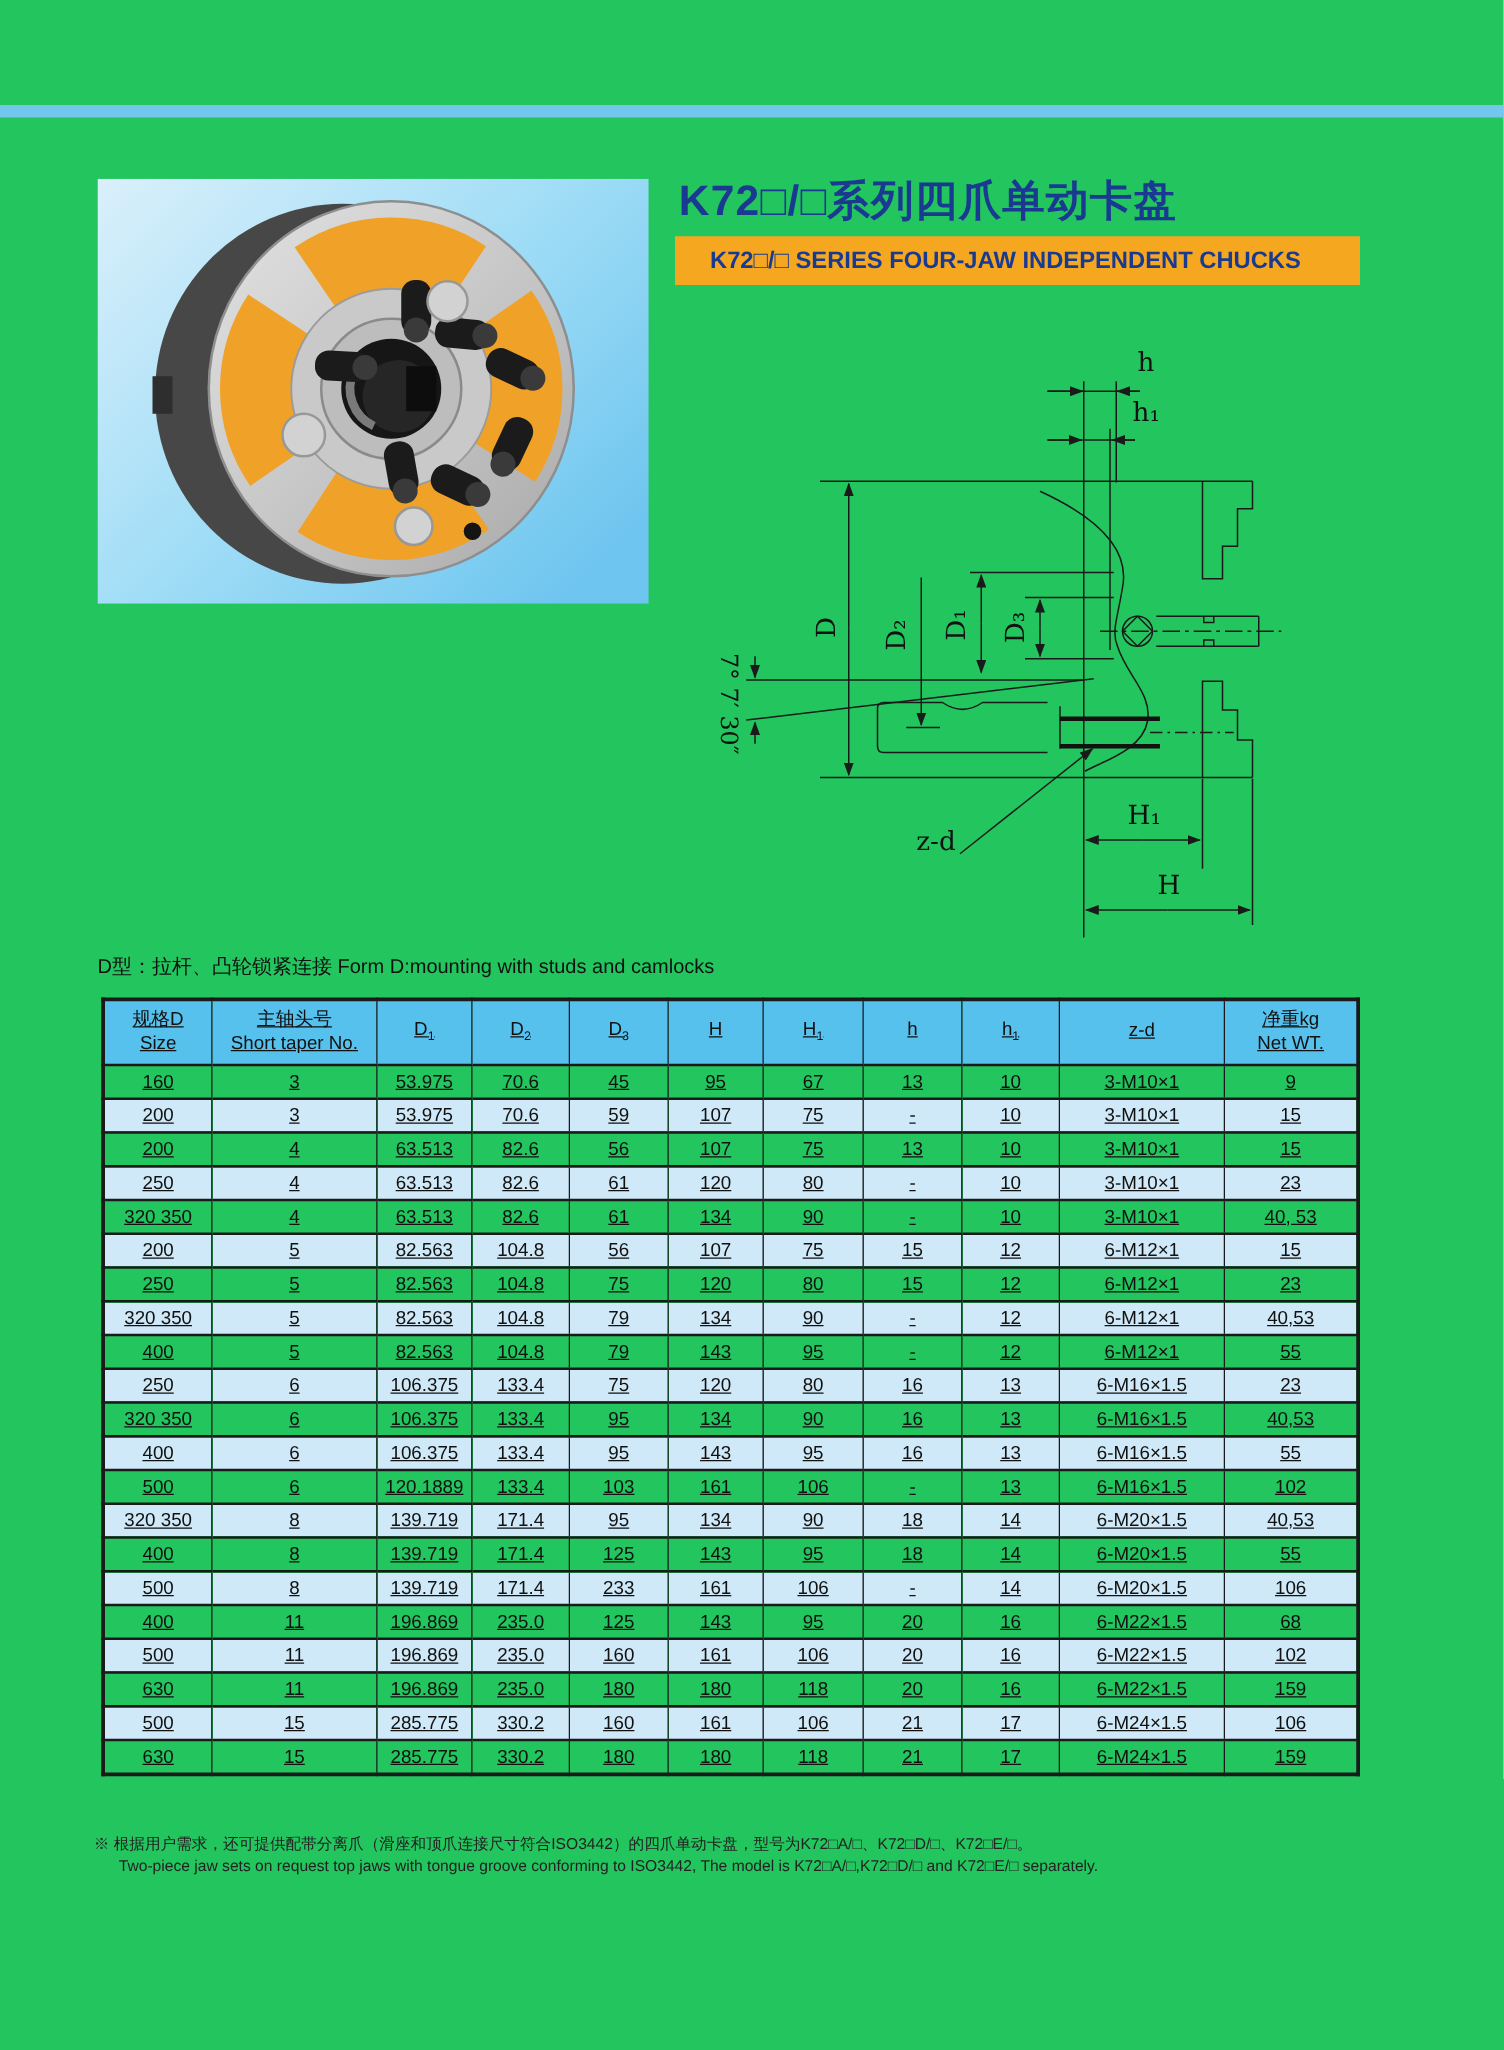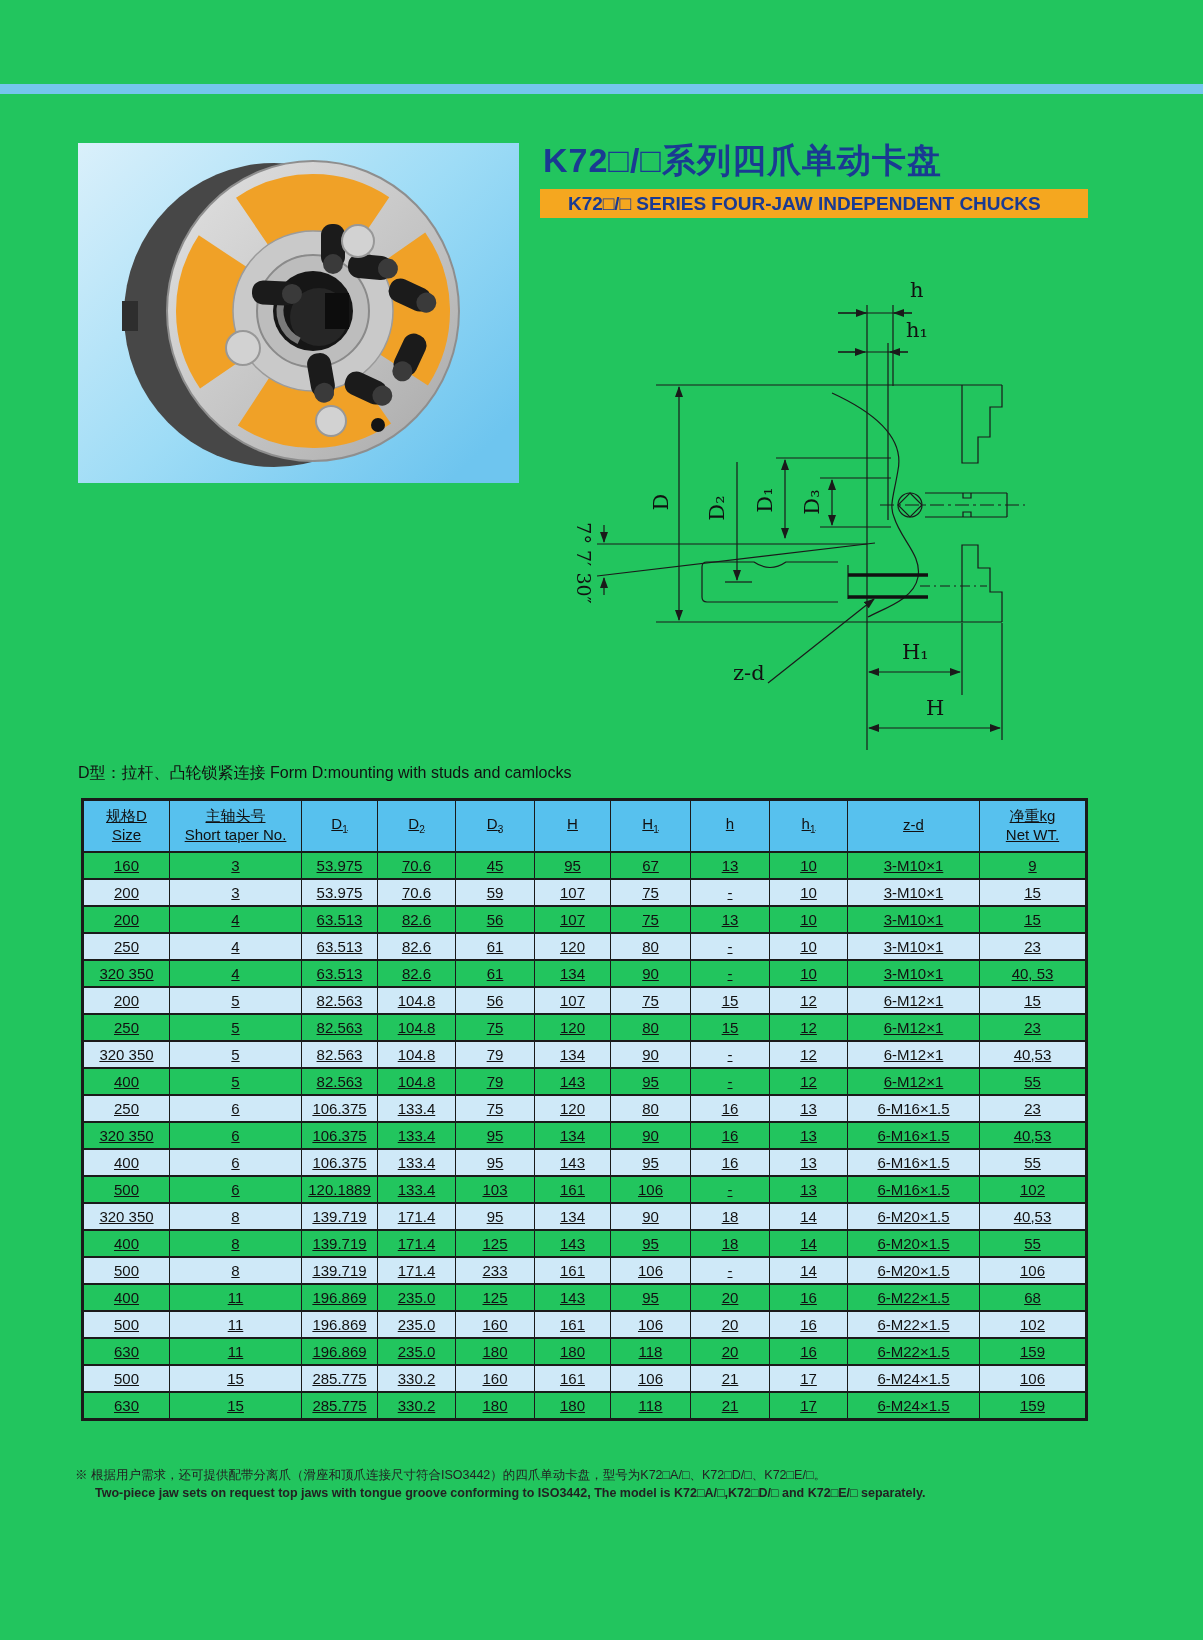--- a/index.html
+++ b/index.html
@@ -2,37 +2,37 @@
 <html><head>
 <meta charset="utf-8">
 <style>
   html,body{margin:0;padding:0;background:#ffffff;}
   .page{position:relative;width:1203px;height:1640px;background:#22c55e;overflow:hidden;
         font-family:"Liberation Sans",sans-serif;color:#111;}
   .top-band{position:absolute;left:0;top:84px;width:1203px;height:10px;background:#74c6ed;}
   .photo{position:absolute;left:78px;top:143px;width:441px;height:340px;}
   .title{position:absolute;left:543px;top:138px;width:560px;font-size:34px;font-weight:bold;
          color:#1a3a92;letter-spacing:1px;white-space:nowrap;}
-  .banner{position:absolute;left:540px;top:189px;width:548px;height:29px;background:#f5a71f;
+  .banner{position:absolute;left:540px;top:189px;width:548px;height:39px;background:#f5a71f;
           display:flex;align-items:center;}
   .banner span{margin-left:28px;font-size:19px;font-weight:600;color:#1a3a92;white-space:nowrap;}
   .diagram{position:absolute;left:520px;top:255px;width:648px;height:500px;}
   .caption{position:absolute;left:78px;top:763px;font-size:16px;color:#111;}
   .tblwrap{position:absolute;left:81px;top:798px;width:1004px;}
   table.spec{border-collapse:collapse;width:1004px;table-layout:fixed;
              border:3px solid #1a1a1a;font-size:15px;color:#111;text-decoration:underline;}
   table.spec th{background:#57c1ee;font-weight:normal;font-size:15px;line-height:1.25;
                 padding:6px 2px;border:1.5px solid #1a1a1a;border-top-width:2px;border-bottom-width:2px;}
   table.spec td{text-align:center;height:23px;padding:1px 2px;
                 border:1.5px solid #1a1a1a;border-top-width:2px;border-bottom-width:2px;
                 white-space:nowrap;overflow:hidden;}
   table.spec tr.alt td{background:#cfe9f8;}
   table.spec sub{font-size:10px;}
   .footnote{position:absolute;left:75px;top:1466px;font-size:12.5px;color:#222;line-height:1.45;}
-  .footnote .en{margin-left:20px;font-weight:bold;}
+  .footnote .en{margin-left:20px;}
   .dlabel{font-family:"DejaVu Serif",serif;font-size:21px;fill:#111;}
   .dlabel-s{font-family:"DejaVu Serif",serif;font-size:19px;fill:#111;}
   svg .ln{stroke:#1a1a1a;stroke-width:1.2;fill:none;}
   svg .thk{stroke:#111;stroke-width:3.5;fill:none;}
 </style>
 </head>
 <body>
 
 <div class="page">
 

